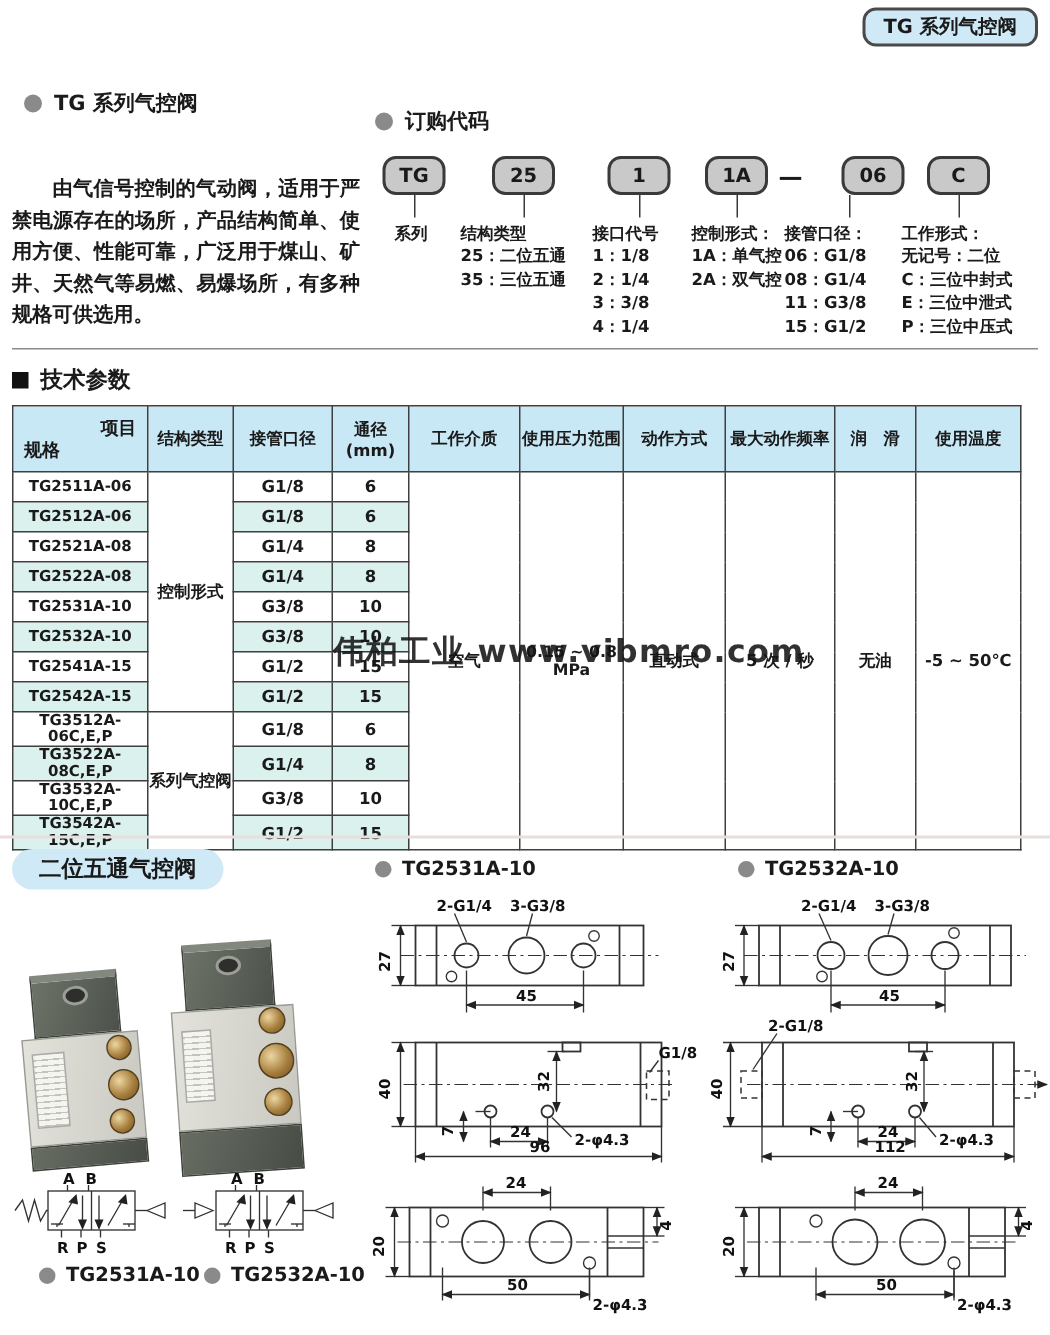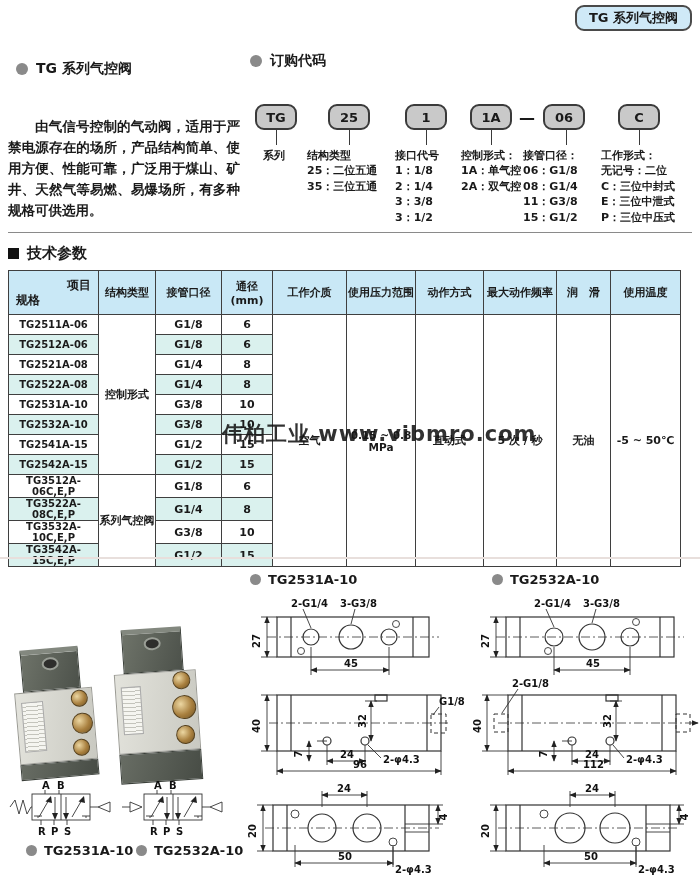--- a/index.html
+++ b/index.html
@@ -75,52 +75,52 @@
 <div class="page">
 
   <div class="corner-badge">TG 系列气控阀</div>
 
   <div class="sec-title" style="left:16px;top:60px;">
     <span class="bullet"></span>
     <span>TG 系列气控阀</span>
   </div>
   <div class="intro-body">由气信号控制的气动阀，适用于严禁电源存在的场所，产品结构简单、使用方便、性能可靠，广泛用于煤山、矿井、天然气等易燃、易爆场所，有多种规格可供选用。</div>
 
-  <div class="sec-title" style="left:250px;top:52px;">
+  <div class="sec-title" style="left:250px;top:72px;">
     <span class="bullet"></span>
     <span>订购代码</span>
   </div>
   <div class="order-wrap">
     <div class="code-box" style="left:12px">TG</div>
     <div class="code-box" style="left:85px">25</div>
     <div class="code-box" style="left:162px">1</div>
     <div class="code-box" style="left:227px">1A</div>
     <div class="code-dash" style="left:276px">—</div>
-    <div class="code-box" style="left:300px">06</div>
+    <div class="code-box" style="left:318px">06</div>
     <div class="code-box" style="left:375px">C</div>
     <i class="vline" style="left:33px"></i>
     <i class="vline" style="left:106px"></i>
     <i class="vline" style="left:183px"></i>
     <i class="vline" style="left:248px"></i>
     <i class="vline" style="left:323px"></i>
     <i class="vline" style="left:396px"></i>
     <div class="code-desc" style="left:20px">
       <div>系列</div>
     </div>
     <div class="code-desc" style="left:64px">
       <div>结构类型</div>
       <div>25：二位五通</div>
       <div>35：三位五通</div>
     </div>
     <div class="code-desc" style="left:152px">
       <div>接口代号</div>
       <div>1：1/8</div>
       <div>2：1/4</div>
       <div>3：3/8</div>
-      <div>3：1/2</div>
+      <div>4：1/4</div>
     </div>
     <div class="code-desc" style="left:218px">
       <div>控制形式：</div>
       <div>1A：单气控</div>
       <div>2A：双气控</div>
     </div>
     <div class="code-desc" style="left:280px">
       <div>接管口径：</div>
       <div>06：G1/8</div>
       <div>08：G1/4</div>
@@ -243,20 +243,21 @@
           <td class="st">G1/2</td>
           <td class="st">15</td>
         </tr>
     </tbody>
   </table>
 
   <div class="watermark">伟柏工业 www.vibmro.com</div>
 
   <div class="hr2"></div>
 
+  <div class="blue-tag">二位五通气控阀</div>
 
   <div class="valve" style="left:16px;top:648px;transform:rotate(-5deg);">
     <div class="v-cap" style="width:56px;height:36px;margin-left:9px;">
         <i class="v-hole"></i>
       </div>
     <div class="v-body" style="width:76px;height:70px;">
       <i class="sticker" style="left:5px;top:9px;width:20px;height:48px;"></i>
       <i class="port" style="right:4px;top:1px;width:15px;height:15px;"></i>
       <i class="port" style="right:1px;top:24px;width:19px;height:19px;"></i>
       <i class="port" style="right:6px;top:50px;width:15px;height:15px;"></i>

